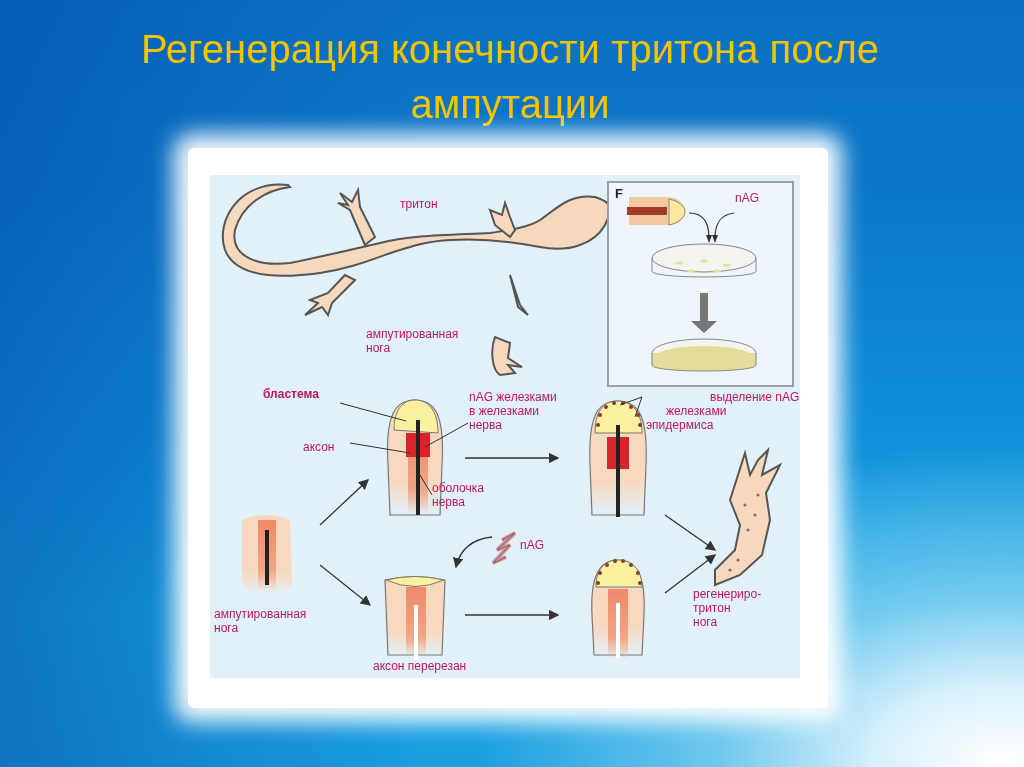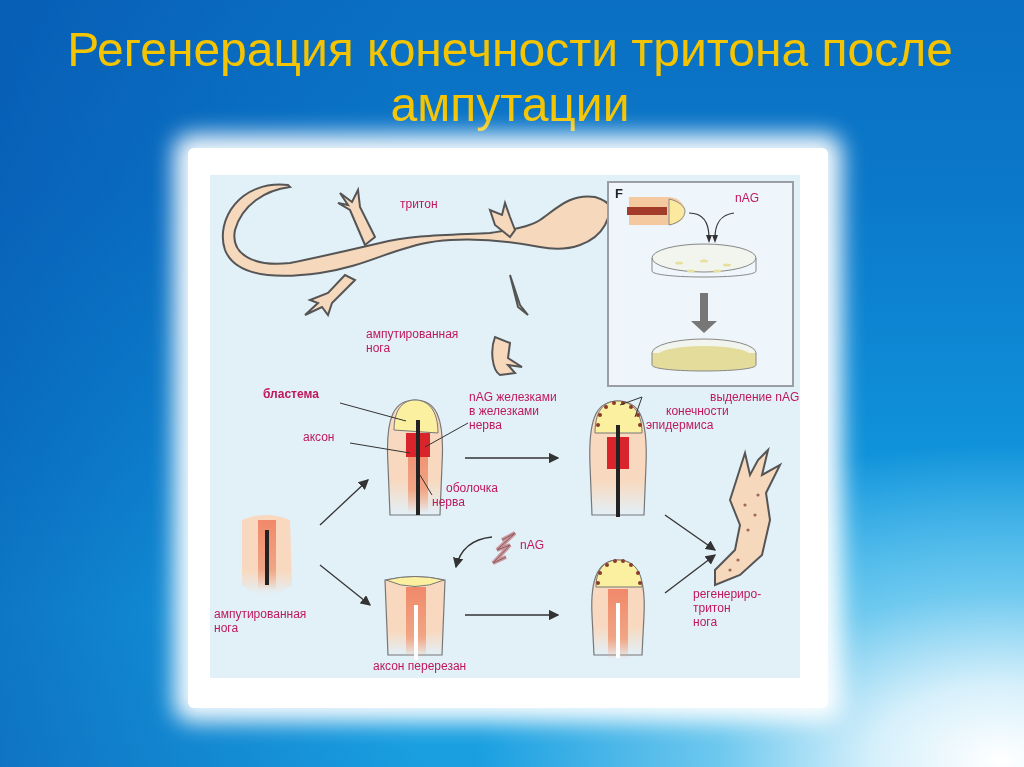--- a/index.html
+++ b/index.html
@@ -9,21 +9,21 @@
       radial-gradient(ellipse 700px 420px at 1000px 760px, #ffffff 0%, #d6f0fb 18%, rgba(120,205,240,0.9) 40%, rgba(20,160,225,0) 75%),
       linear-gradient(180deg, #0a6fc2 0%, #0b78c9 25%, #0f8fd8 55%, #18a6e6 80%, #1a9ee0 100%);
     font-family: "Liberation Sans", sans-serif;
   }
   .left-shade {
     position:absolute; left:0; top:0; width:420px; height:767px;
     background: linear-gradient(90deg, rgba(5,80,170,0.55) 0%, rgba(5,90,180,0.25) 60%, rgba(5,90,180,0) 100%);
   }
   .title {
     position:absolute; left:60px; top:22px; width:900px; text-align:center;
-    color:#f5c400; font-size:48px; line-height:55px; letter-spacing:0px;
+    color:#f5c400; font-size:40px; line-height:55px; letter-spacing:0px;
     font-family: "Liberation Sans", sans-serif;
   }
   .frame {
     position:absolute; left:188px; top:148px; width:640px; height:560px;
     background:#ffffff; border-radius:6px;
     box-shadow: 0 0 22px 14px rgba(255,255,255,0.95);
   }
   .panel {
     position:absolute; left:210px; top:175px; width:590px; height:503px;
     background:#e2f0f8;
@@ -191,29 +191,29 @@
     </svg>
     <div class="lbl" style="left:6px;top:4px;font-weight:bold;font-size:13px;color:#222;">F</div>
     <div class="lbl" style="left:126px;top:8px;">nAG</div>
   </div>
 
   <div class="lbl" style="left:190px;top:22px;">тритон</div>
   <div class="lbl" style="left:156px;top:152px;">ампутированная</div>
   <div class="lbl" style="left:156px;top:166px;">нога</div>
 
   <div class="lbl" style="left:53px;top:212px;font-weight:bold;">бластема</div>
-  <div class="lbl" style="left:93px;top:255px;">аксон</div>
+  <div class="lbl" style="left:93px;top:265px;">аксон</div>
   <div class="lbl" style="left:259px;top:215px;">nAG железками</div>
   <div class="lbl" style="left:259px;top:229px;">в железками</div>
   <div class="lbl" style="left:259px;top:243px;">нерва</div>
-  <div class="lbl" style="left:222px;top:306px;margin-left:14px;">оболочка</div>
+  <div class="lbl" style="left:222px;top:306px;">оболочка</div>
   <div class="lbl" style="left:222px;top:320px;">нерва</div>
 
   <div class="lbl" style="left:456px;top:215px;margin-left:44px;">выделение nAG</div>
-  <div class="lbl" style="left:456px;top:229px;">конечности</div>
+  <div class="lbl" style="left:456px;top:229px;">железками</div>
   <div class="lbl" style="left:436px;top:243px;">эпидермиса</div>
 
   <div class="lbl" style="left:310px;top:363px;">nAG</div>
 
   <div class="lbl" style="left:4px;top:432px;">ампутированная</div>
   <div class="lbl" style="left:4px;top:446px;">нога</div>
   <div class="lbl" style="left:163px;top:484px;">аксон перерезан</div>
 
   <div class="lbl" style="left:483px;top:412px;">регенериро-</div>
   <div class="lbl" style="left:483px;top:426px;">тритон</div>

